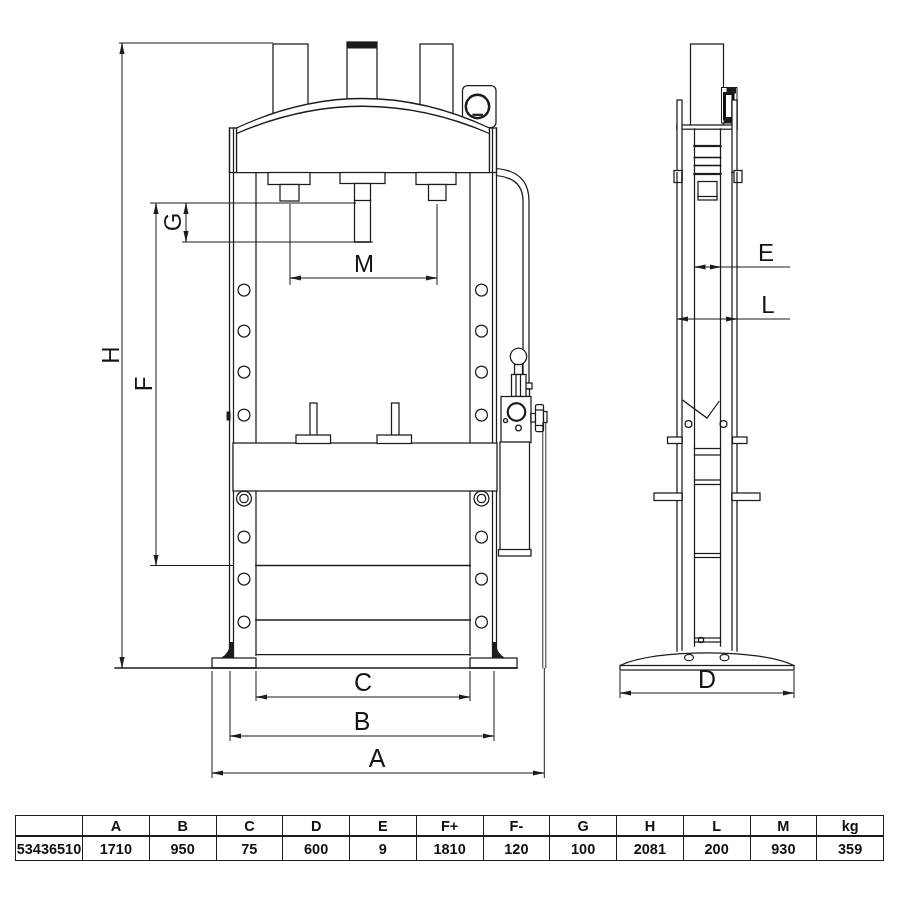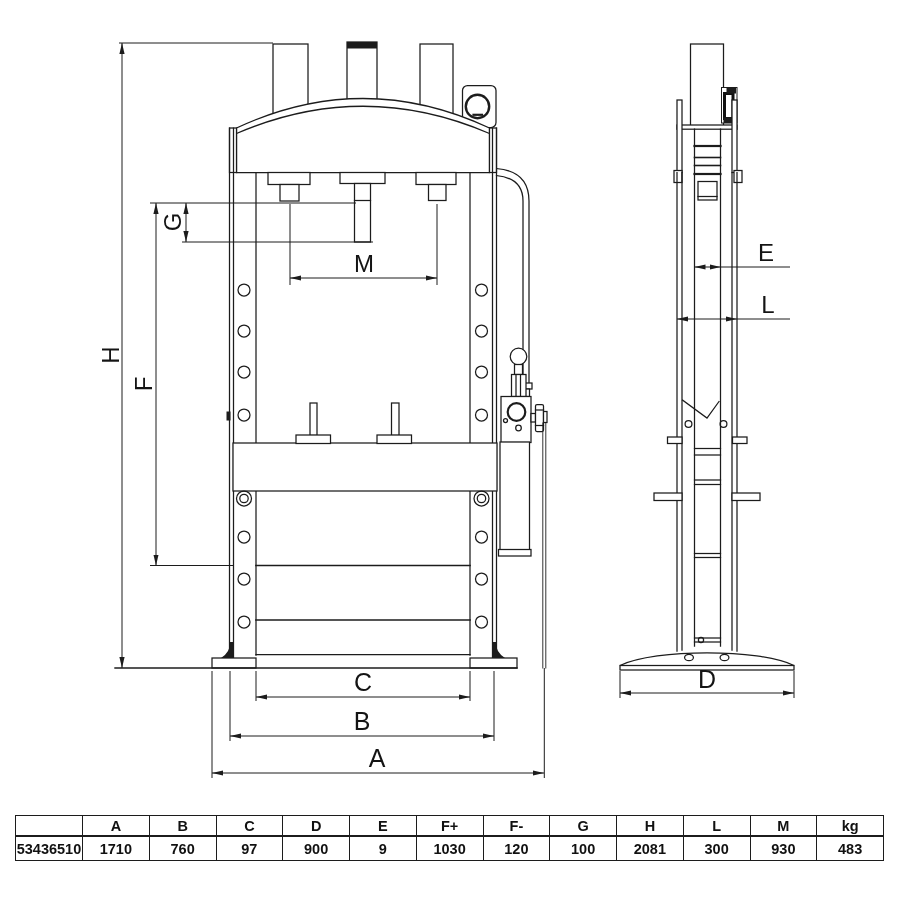--- a/index.html
+++ b/index.html
@@ -272,28 +272,28 @@
     <td>F-</td>
     <td>G</td>
     <td>H</td>
     <td>L</td>
     <td>M</td>
     <td>kg</td>
   </tr>
   <tr class="vals">
     <td>53436510</td>
     <td>1710</td>
-    <td>760</td>
-    <td>97</td>
-    <td>900</td>
+    <td>950</td>
+    <td>75</td>
+    <td>600</td>
     <td>9</td>
-    <td>1030</td>
+    <td>1810</td>
     <td>120</td>
     <td>100</td>
     <td>2081</td>
-    <td>300</td>
+    <td>200</td>
     <td>930</td>
-    <td>483</td>
+    <td>359</td>
   </tr>
 </tbody>
     </table>
 
 </div>
 
 </body></html>

